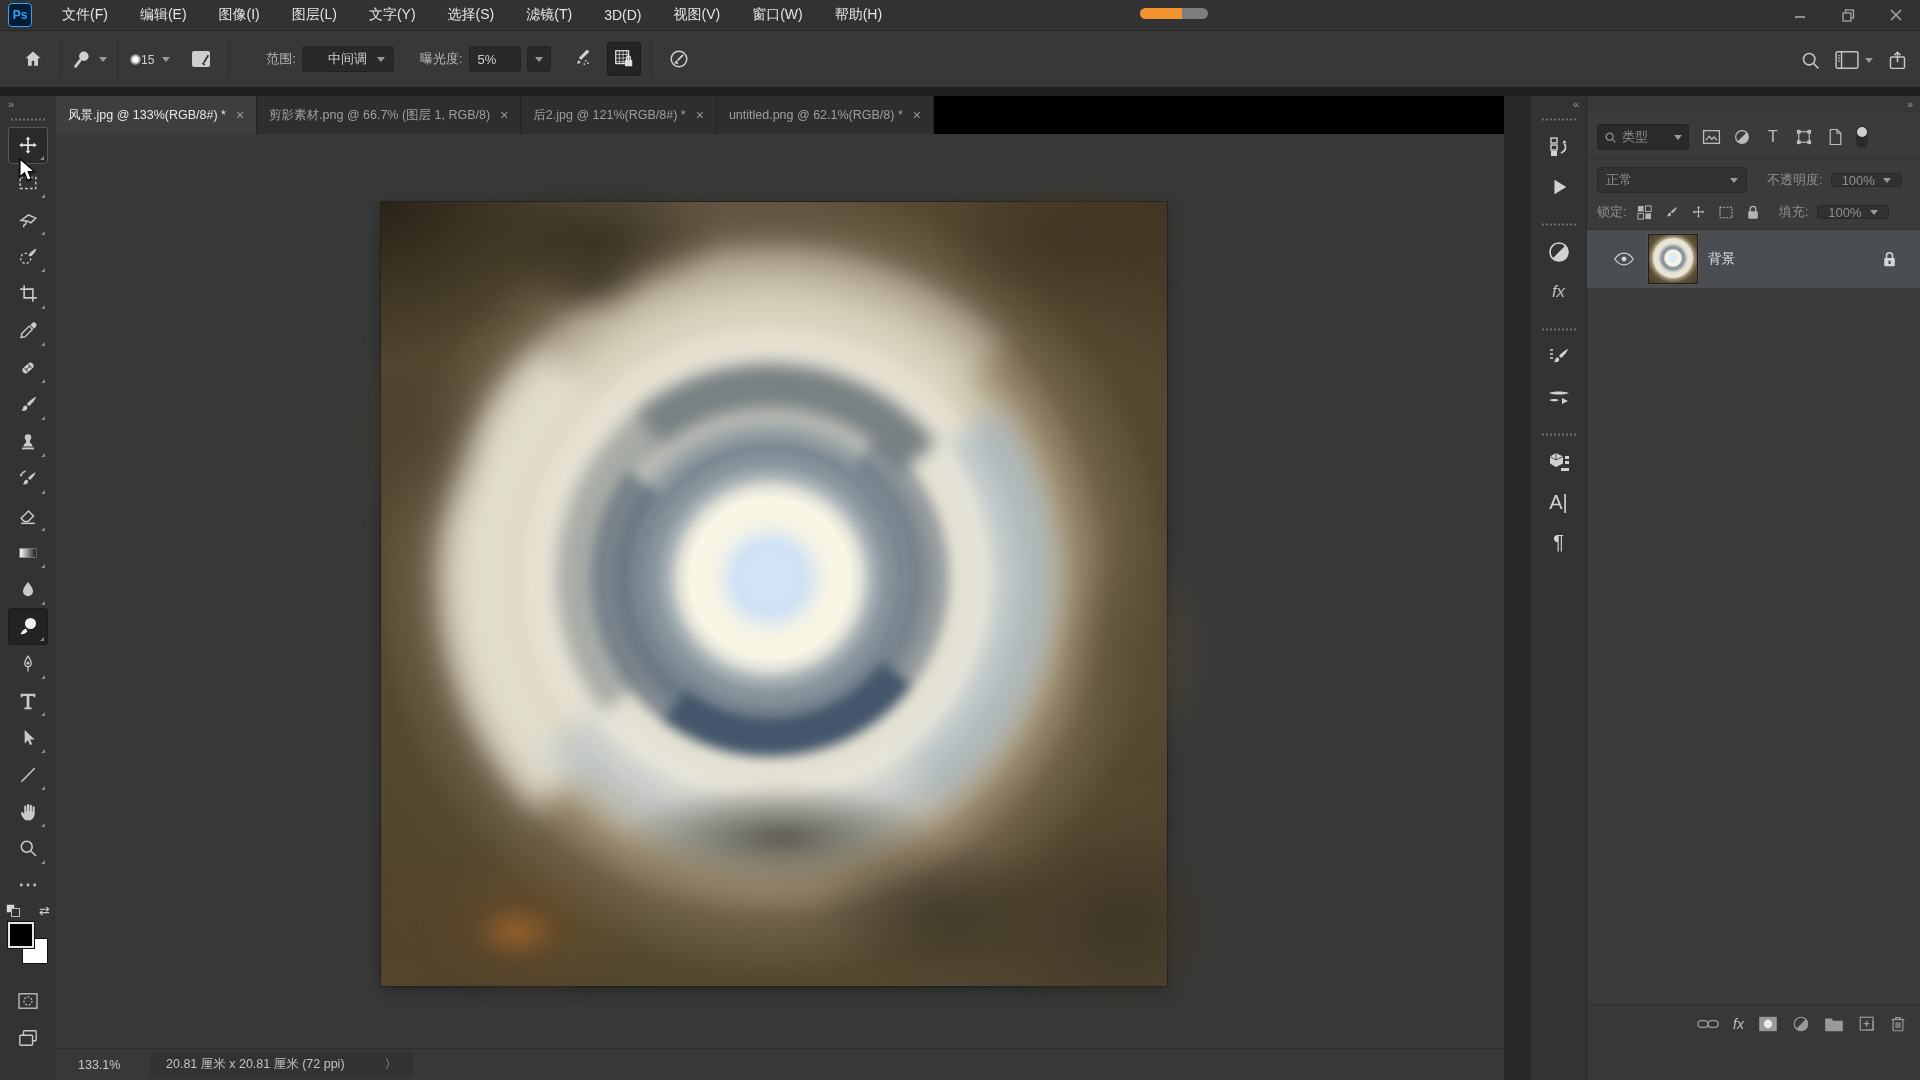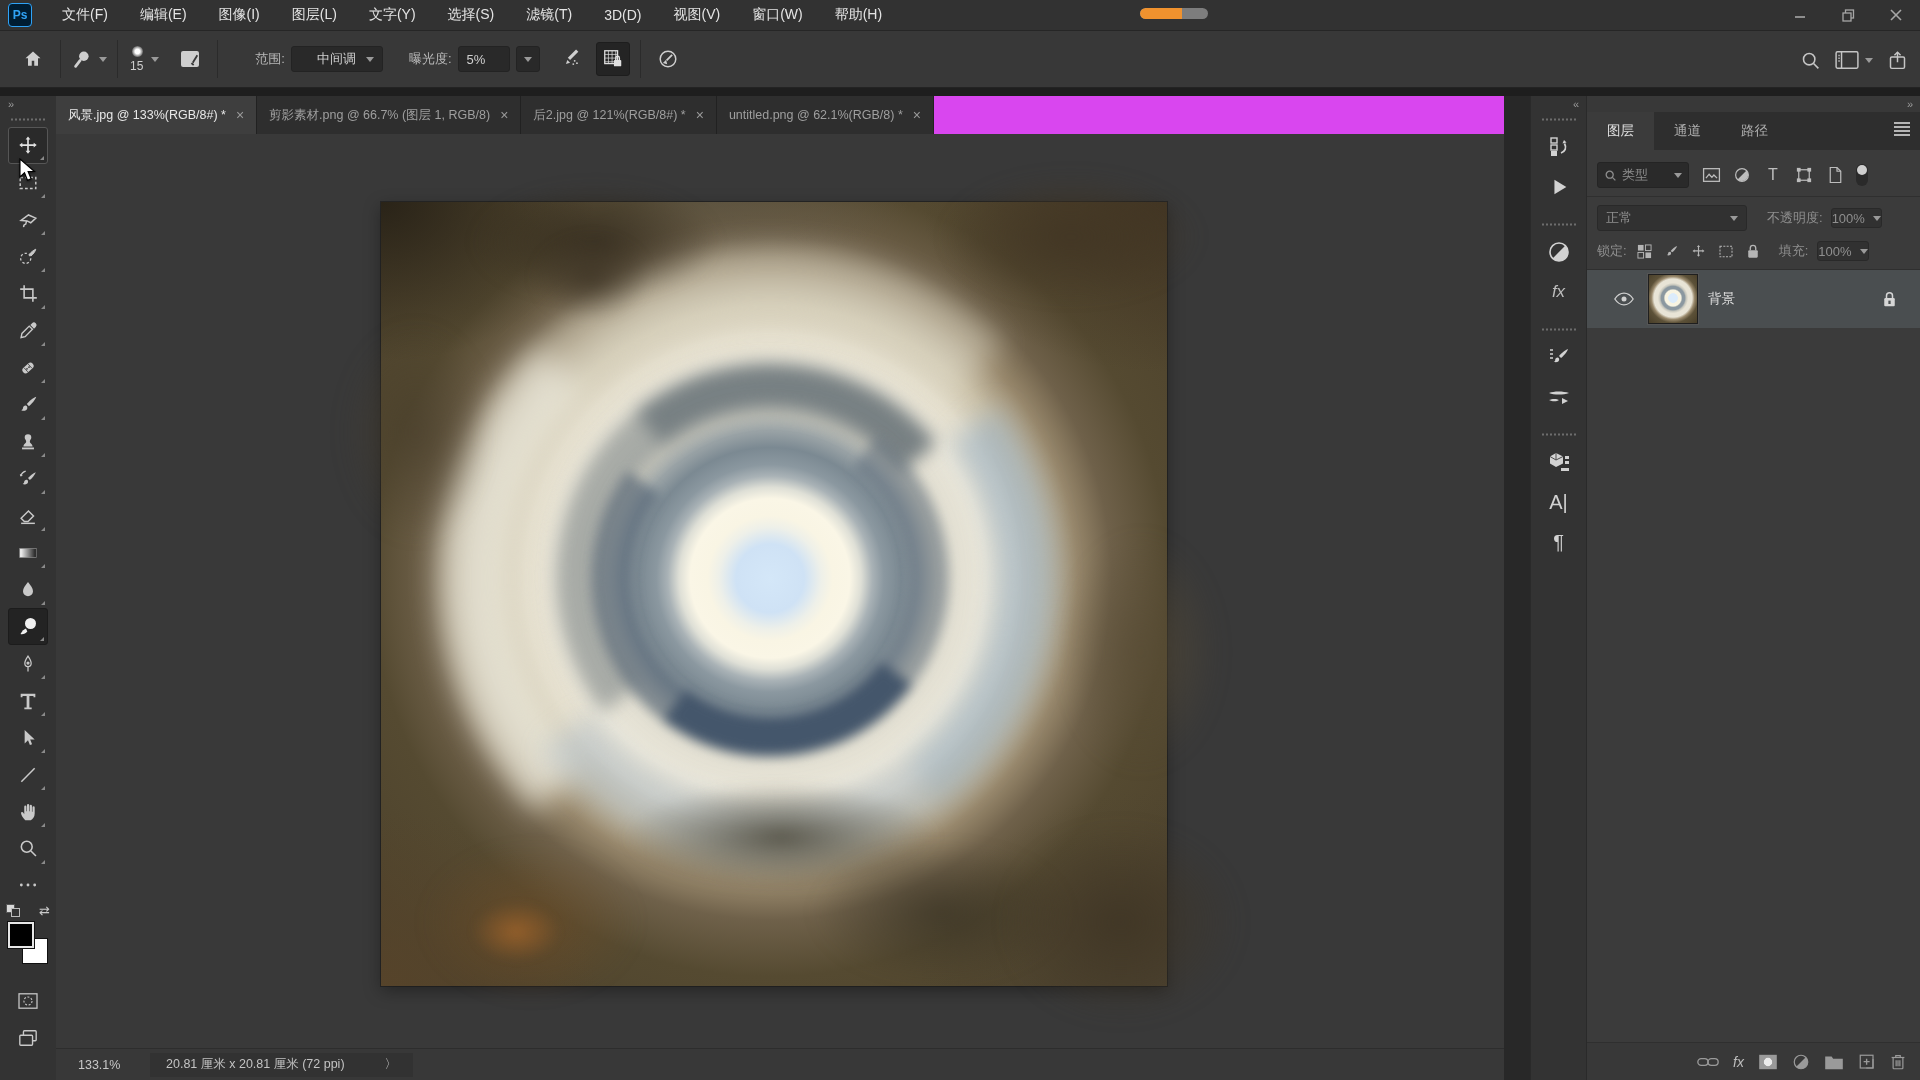--- a/index.html
+++ b/index.html
@@ -24,21 +24,21 @@
   .optionsbar { position:absolute; left:0; top:30px; width:1920px; height:58px; background:#383838;
     border-top:1px solid #262626; border-bottom:1px solid #232323; display:flex; align-items:center; }
   .opt-sep { width:1px; height:38px; background:#2b2b2b; margin:0 10px; }
   .opt-group { display:flex; align-items:center; gap:6px; }
   .opt-label { color:#b8b8b8; font-size:13px; }
   .dropdown { background:#292929; border:1px solid #232323; border-radius:3px; color:#cfcfcf; font-size:13px;
     height:26px; display:flex; align-items:center; padding:0 8px; gap:10px; }
   .chev { width:0; height:0; border-left:4px solid transparent; border-right:4px solid transparent; border-top:5px solid #9a9a9a; }
   .tool-btn { width:34px; height:34px; display:flex; align-items:center; justify-content:center; border-radius:3px; }
   .tool-btn.pressed { background:#242424; border:1px solid #1d1d1d; }
-  .brush-preview { display:flex; flex-direction:column; align-items:flex-end; margin:0 2px; }
+  .brush-preview { display:flex; flex-direction:row; align-items:center; margin:0 2px; }
   .brush-dot { width:11px; height:11px; border-radius:50%;
     background:radial-gradient(circle,#ffffff 0 30%,rgba(255,255,255,.25) 70%,transparent 100%); }
   .brush-size { color:#cfcfcf; font-size:12px; margin-top:2px; }
   .opt-right { position:absolute; right:12px; top:0; height:58px; display:flex; align-items:center; gap:14px; }
 
   
   .toolbar-col { position:absolute; left:0; top:96px; width:56px; bottom:0; background:#333333; z-index:10;
     display:flex; flex-direction:column; align-items:center; }
   .center-col { position:absolute; left:56px; top:96px; width:1448px; bottom:0; display:flex; flex-direction:column; }
   .side-gap { position:absolute; left:1504px; top:96px; width:26px; bottom:0; background:#282828; }
@@ -63,21 +63,21 @@
     border:2px solid #e6e6e6; outline:1px solid #111; z-index:2; }
   .bg-swatch { position:absolute; left:16px; top:16px; width:26px; height:26px; background:#fff;
     border:1px solid #111; }
   .mini-swap { width:44px; display:flex; align-items:center; justify-content:space-between; margin-top:6px; }
   .mini-sq { position:relative; width:16px; height:14px; }
   .mini-sq .b { position:absolute; left:0; top:0; width:9px; height:9px; background:#d9d9d9; border:1px solid #555; }
   .mini-sq .w { position:absolute; left:5px; top:4px; width:9px; height:9px; background:#3a3a3a; border:1px solid #bbb; background:#333; }
   .swap-glyph { color:#c9c9c9; font-size:13px; }
 
   
-  .tabbar { height:38px; background:#d946ef; display:flex; align-items:stretch; }
+  .tabbar { height:38px; background:#000000; display:flex; align-items:stretch; }
   .doc-tab { display:flex; align-items:center; gap:10px; padding:0 12px; font-size:12.5px; color:#9f9f9f;
     background:#2e2e2e; border-right:1px solid #212121; max-width:330px; white-space:nowrap; }
   .doc-tab.active { background:#3e3e3e; color:#e8e8e8; }
   .tab-close { color:#9a9a9a; font-size:14px; }
 
   
   .canvas { position:relative; flex:1; background:#393939; overflow:hidden; }
   .art { position:absolute; left:325px; top:68px; width:786px; height:784px;
     box-shadow:0 0 0 1px rgba(20,20,20,.5), 0 5px 16px rgba(0,0,0,.35);
     background:
@@ -133,22 +133,22 @@
   .search-box { background:#2a2a2a; border:1px solid #242424; border-radius:3px; height:26px; width:92px;
     display:flex; align-items:center; padding:0 6px; gap:5px; color:#8d8d8d; font-size:13px; }
   .filter-icons { display:flex; align-items:center; gap:7px; margin-left:2px; }
   .f-ic { width:24px; height:24px; display:flex; align-items:center; justify-content:center; color:#bdbdbd; }
   .pin-toggle { width:12px; height:22px; background:#2a2a2a; border-radius:6px; position:relative; margin-left:2px; }
   .pin-toggle::after { content:""; position:absolute; left:1px; top:1px; width:10px; height:10px; border-radius:50%; background:#cfcfcf; }
   .blend-row { display:flex; align-items:center; padding:8px 10px; gap:8px; }
   .blend-select { width:150px; height:26px; background:#313131; border:1px solid #292929; border-radius:3px;
     display:flex; align-items:center; justify-content:space-between; padding:0 8px; color:#8f8f8f; font-size:13px; }
   .dim-label { color:#8f8f8f; font-size:13px; }
-  .small-select { height:20px; background:#313131; border:1px solid #292929; border-radius:3px;
-    display:flex; align-items:center; gap:8px; padding:0 0; color:#8f8f8f; font-size:13px; }
+  .small-select { height:14px; background:#313131; border:1px solid #292929; border-radius:3px;
+    display:flex; align-items:center; gap:8px; padding:0 10px; color:#8f8f8f; font-size:13px; }
   .lock-row { display:flex; align-items:center; padding:2px 10px 8px; gap:9px; border-bottom:1px solid #2f2f2f; }
   .lock-ic { width:18px; height:18px; display:flex; align-items:center; justify-content:center; color:#b5b5b5; }
   .layer-row { display:flex; align-items:center; height:58px; background:#4a4e50; padding:0 23px; gap:10px; }
   .eye-cell { width:28px; display:flex; justify-content:center; }
   .layer-thumb { width:50px; height:50px; border:1px solid #1f1f1f; outline:1px solid #555;
     background:
       radial-gradient(circle at 50% 48%, #dcecfb 0 13%, #f8f4e2 15% 23%, #8b98a0 27% 34%,
         #c6c6bc 38%, #e8e4d6 44% 55%, #9a8a6d 62%, #5c5138 72%, #473d28 100%); }
   .layer-name { color:#dedede; font-size:13.5px; flex:1; }
   .panel-footer { position:absolute; left:0; right:0; bottom:0; height:38px; background:#383838; border-top:1px solid #2f2f2f;
@@ -591,31 +591,20 @@
     <span class="glyph-icon">A|</span>
   </div>
   <div class="strip-btn">
     <span class="glyph-icon">¶</span>
   </div>
 </div>
 
 <div class="panel-col">
   <div class="panel-head-row">
     <span class="chevs">»</span>
-  </div>
-  <div class="panel-tabs">
-    <div class="panel-tab active">图层</div>
-    <div class="panel-tab">通道</div>
-    <div class="panel-tab">路径</div>
-    <div class="panel-menu">
-        <span></span>
-        <span></span>
-        <span></span>
-        <span></span>
-      </div>
   </div>
   <div class="panel-body">
     <div class="filter-row">
       <div class="search-box">
         <svg width="13" height="13" viewBox="0 0 24 24" fill="none" stroke="#8d8d8d" stroke-width="2.4">
           <circle cx="10.5" cy="10.5" r="6.5"></circle>
             <line x1="15.5" y1="15.5" x2="21" y2="21"></line>
           </svg>
         <span style="flex:1">类型</span>
         <div class="chev"></div>

